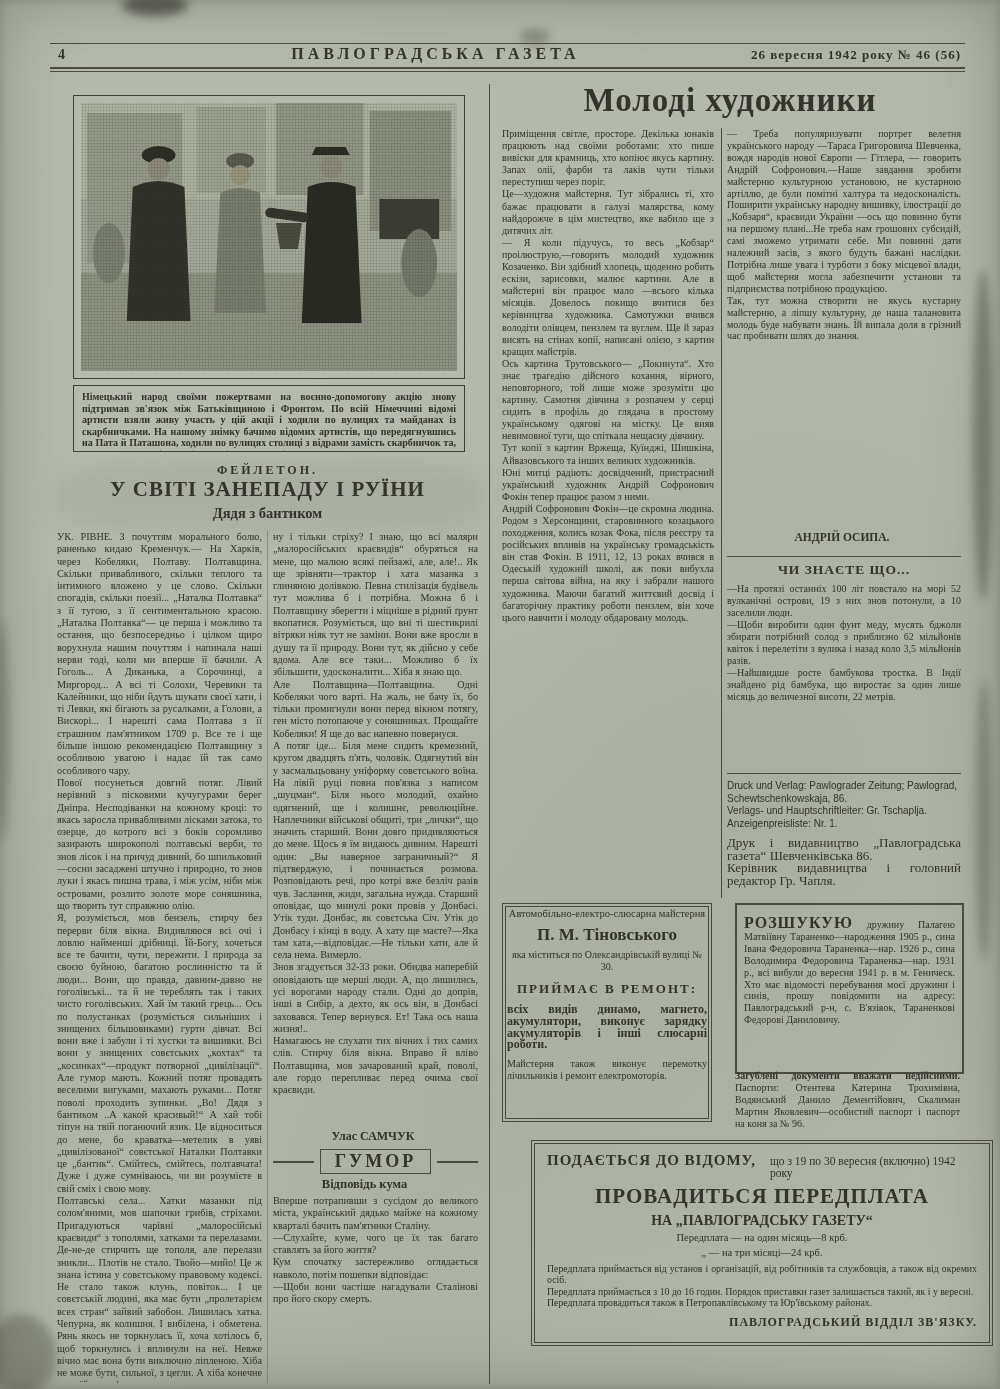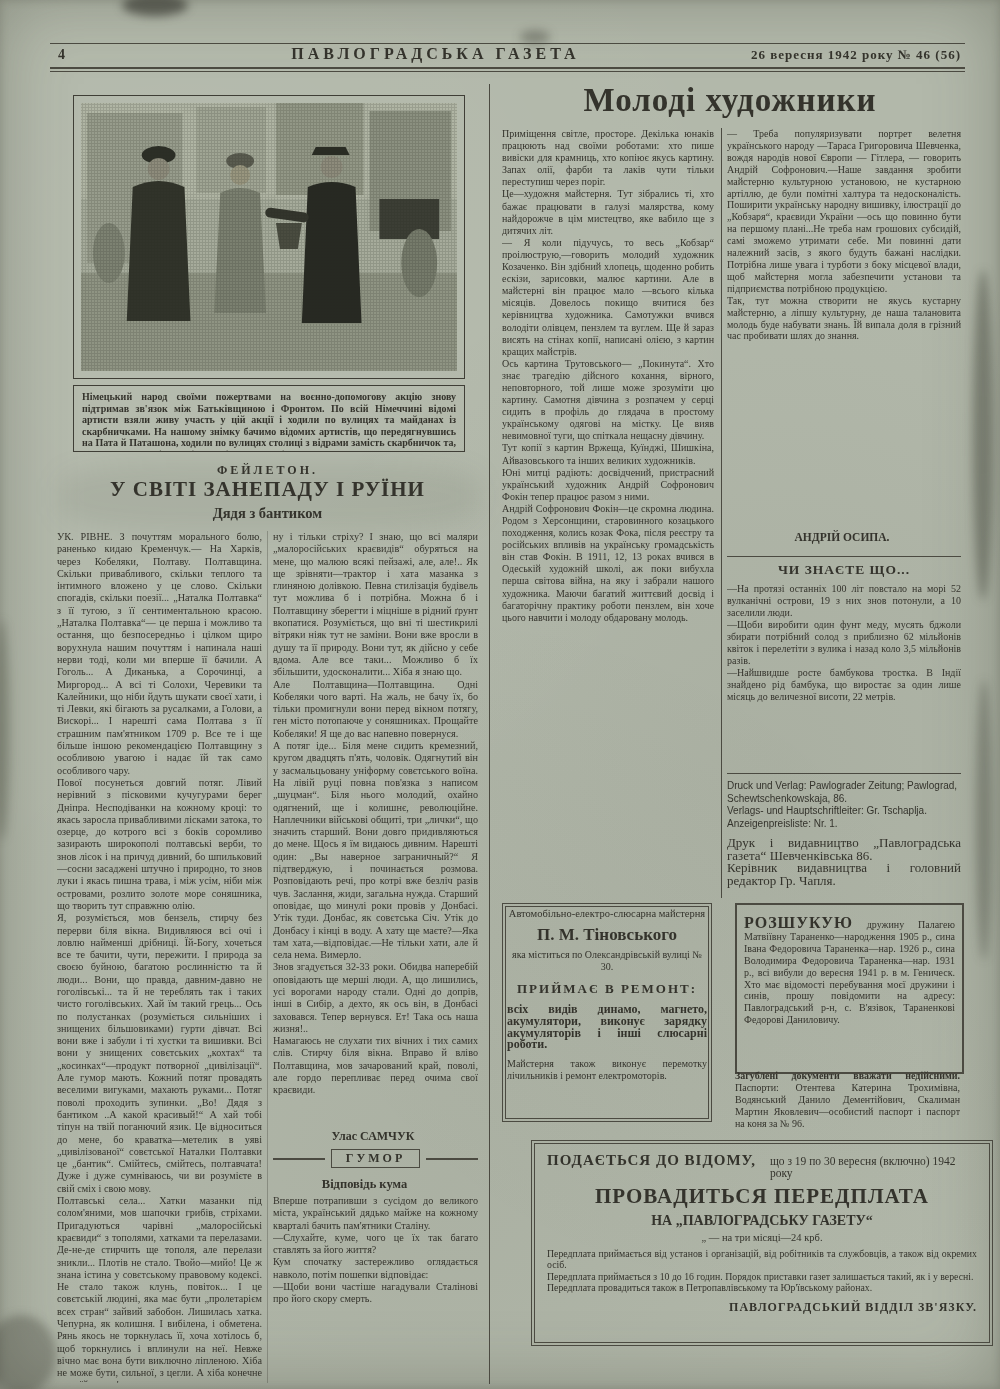--- a/index.html
+++ b/index.html
@@ -64,21 +64,21 @@
   .feuil-sub{position:absolute;left:57px;top:505px;width:421px;margin:0;text-align:center;font-size:14.5px;font-weight:bold;}
 
   .txt{position:absolute;font-size:10.2px;line-height:12.3px;text-align:justify;white-space:pre-line;overflow:hidden;}
   .colA{left:57px;top:531px;width:205px;height:852px;}
   .colB{left:273px;top:531px;width:205px;height:596px;}
   .sig{position:absolute;font-weight:bold;text-align:center;}
   .sigB{left:273px;top:1129px;width:200px;font-size:12px;}
 
   .humor-head{position:absolute;left:273px;top:1149px;width:205px;display:flex;align-items:center;gap:6px;}
   .humor-head .hline{flex:1;height:2px;background:var(--rule);}
-  .humor-boxed{border:1px solid var(--rule);padding:1px 14px;font-size:12px;font-weight:bold;letter-spacing:3px;}
+  .humor-boxed{border:1px solid var(--rule);padding:1px 14px;font-size:18px;font-weight:bold;letter-spacing:3px;}
   .humor-sub{position:absolute;left:262px;top:1177px;width:205px;text-align:center;font-size:12.5px;font-weight:bold;}
   .humor-text{left:273px;top:1195px;width:205px;height:190px;}
 
   
   .art-title{position:absolute;left:497px;top:82px;width:466px;margin:0;text-align:center;font-size:33px;font-weight:bold;letter-spacing:1px;}
   .artA{left:502px;top:128px;width:212px;height:768px;font-size:10px;line-height:12.1px;}
   .artB{left:727px;top:128px;width:234px;height:400px;font-size:10px;line-height:11.9px;}
   .sigArt{left:727px;top:531px;width:230px;font-size:11.5px;}
 
   .facts-title{position:absolute;left:727px;top:562px;width:234px;text-align:center;font-size:13.5px;font-weight:bold;letter-spacing:1px;}
@@ -241,20 +241,21 @@
     <span class="lost-text">Паспорти: Отентева Катерина Трохимівна, Водянський Данило Дементійович, Скалиман Мартин Яковлевич—особистий паспорт і паспорт на коня за № 96.</span>
   </div>
 
   <div class="sub-box">
     <div class="sub-row1">
       <span class="sub-heading">ПОДАЄТЬСЯ ДО ВІДОМУ,</span>
       <span class="sub-line1">що з 19 по 30 вересня (включно) 1942 року</span>
     </div>
     <div class="sub-title">ПРОВАДИТЬСЯ ПЕРЕДПЛАТА</div>
     <div class="sub-subtitle">НА „ПАВЛОГРАДСЬКУ ГАЗЕТУ“</div>
+    <div class="sub-price">Передплата — на один місяць—8 крб.</div>
     <div class="sub-price">„ — на три місяці—24 крб.</div>
     <div class="sub-terms">Передплата приймається від установ і організацій, від робітників та службовців, а також від окремих осіб.
 Передплата приймається з 10 до 16 годин. Порядок приставки газет залишається такий, як і у вересні.
 Передплата провадиться також в Петропавлівському та Юр'ївському районах.</div>
     <div class="sub-footer">ПАВЛОГРАДСЬКИЙ ВІДДІЛ ЗВ'ЯЗКУ.</div>
   </div>
 
 </div>
 
 </body></html>

